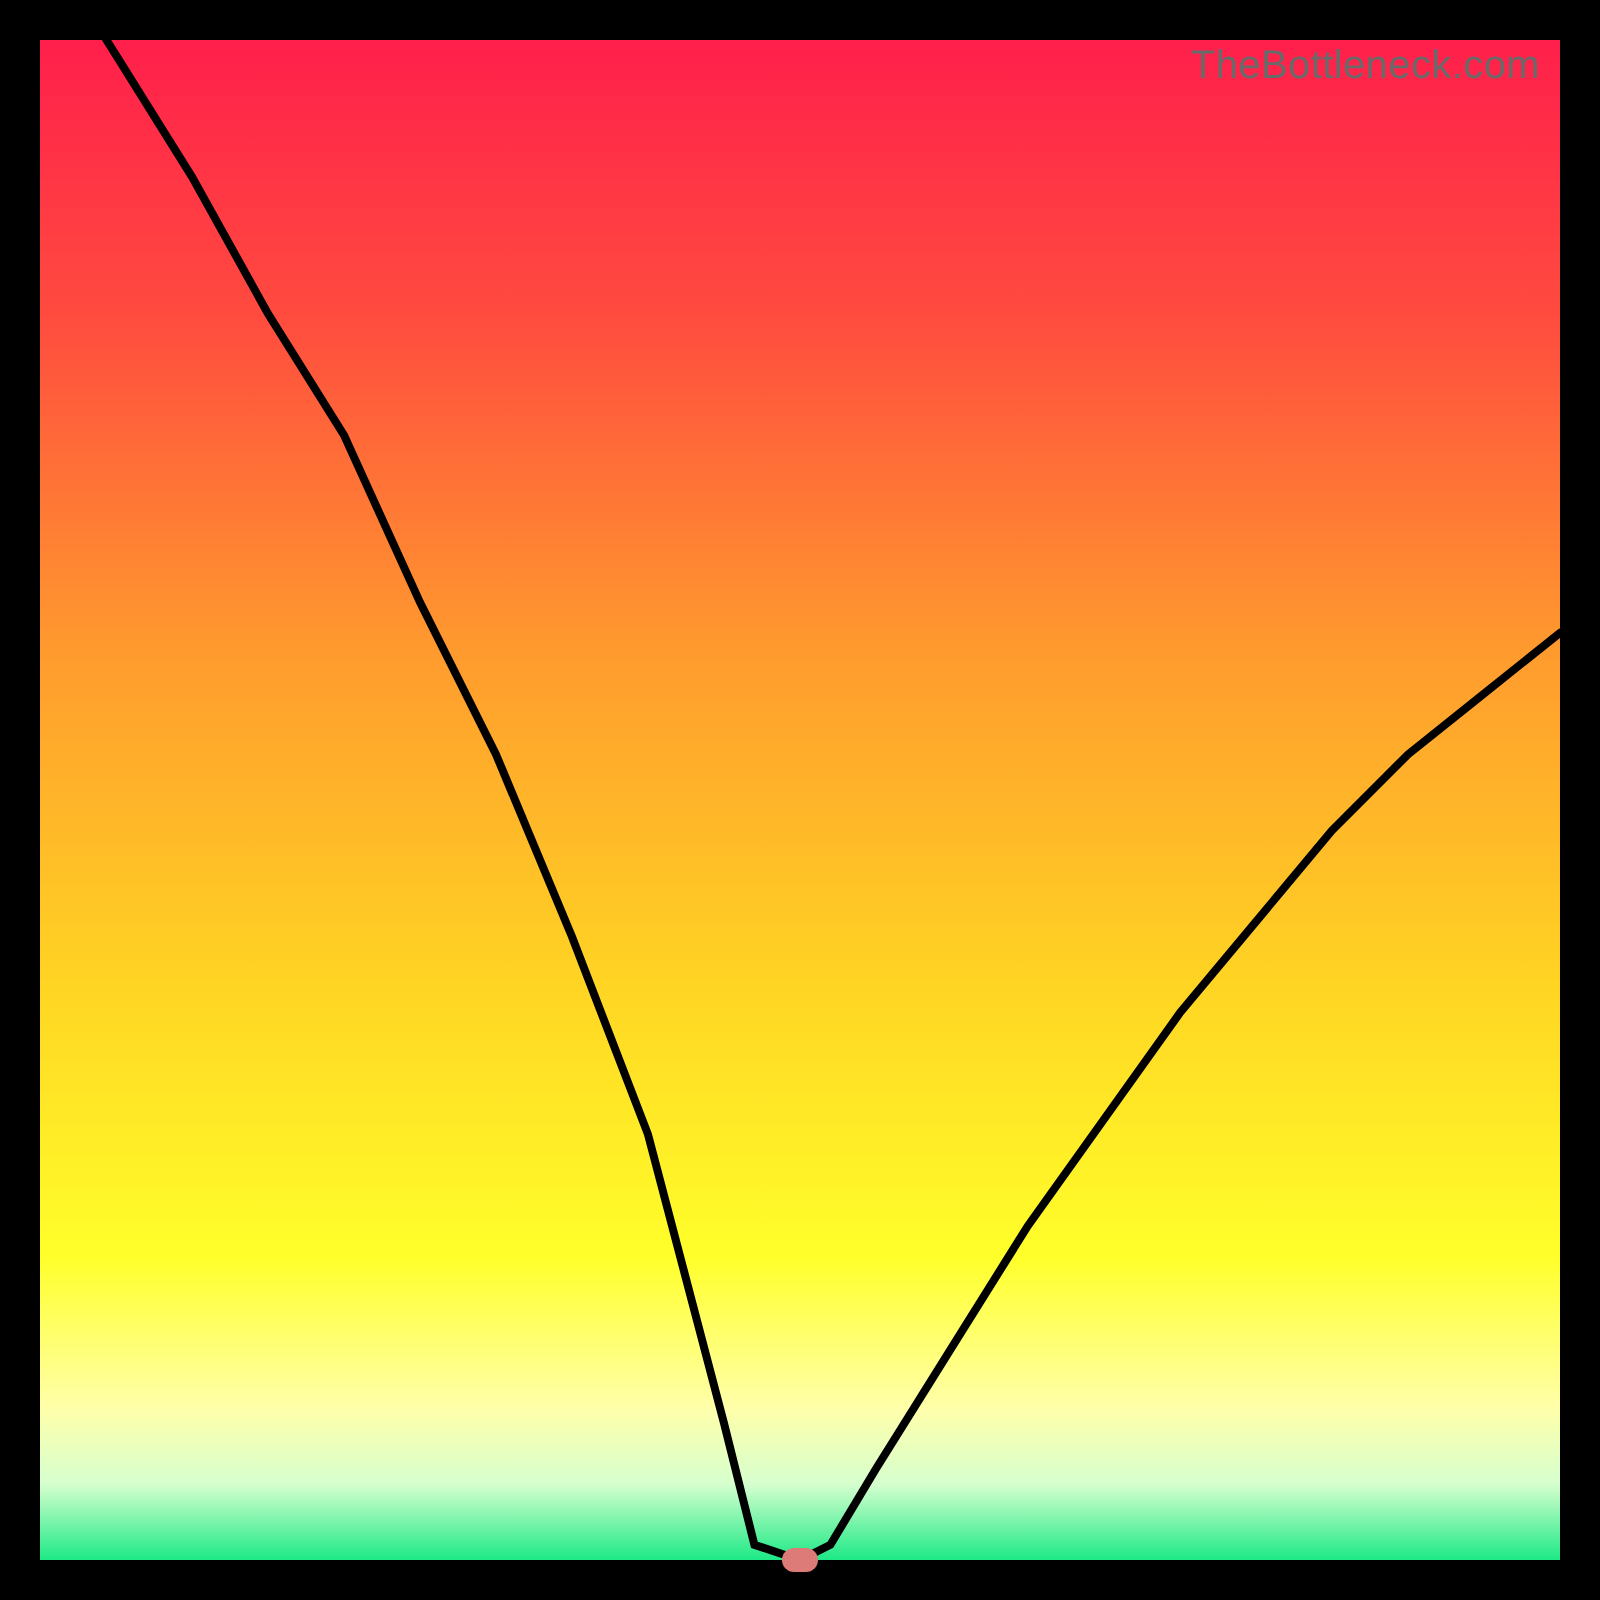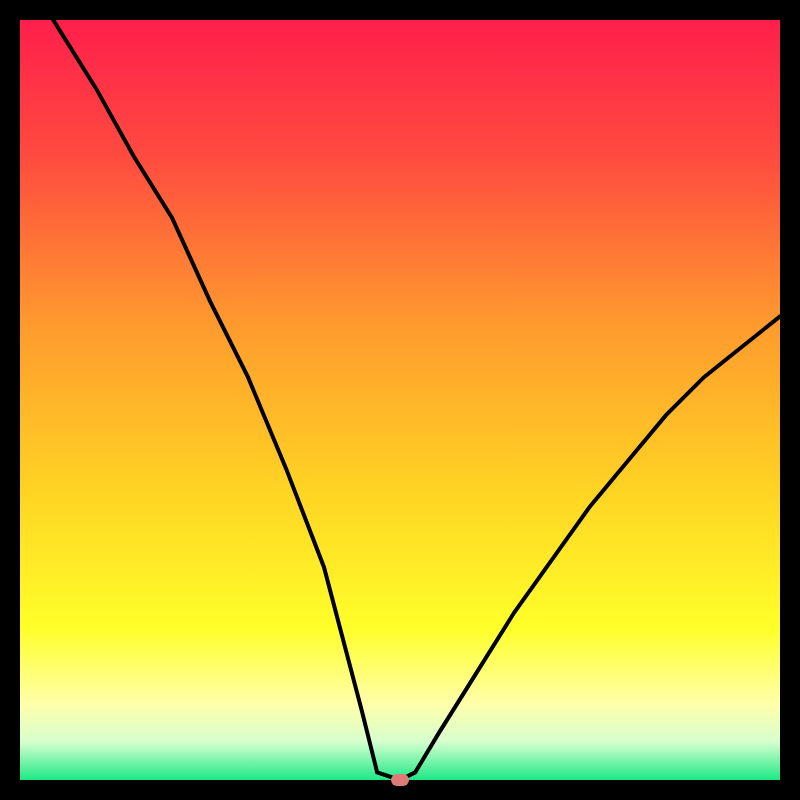--- a/index.html
+++ b/index.html
@@ -50,20 +50,21 @@
     left: 0;
     top: 0;
     z-index: 2;
   }
 </style>
 </head>
 <body>
 
 <div class="frame">
 
+  <div class="watermark">TheBottleneck.com</div>
 
   <svg class="plot" width="760" height="760" viewBox="0 0 760 760">
     <defs>
       <linearGradient id="bg" x1="0" y1="0" x2="0" y2="1">
         <stop offset="0%" stop-color="#ff1f4b"></stop>
         <stop offset="18%" stop-color="#ff4b3f"></stop>
         <stop offset="40%" stop-color="#ff9a2e"></stop>
         <stop offset="62%" stop-color="#ffd423"></stop>
         <stop offset="80%" stop-color="#ffff2a"></stop>
         <stop offset="90%" stop-color="#ffffaa"></stop>

